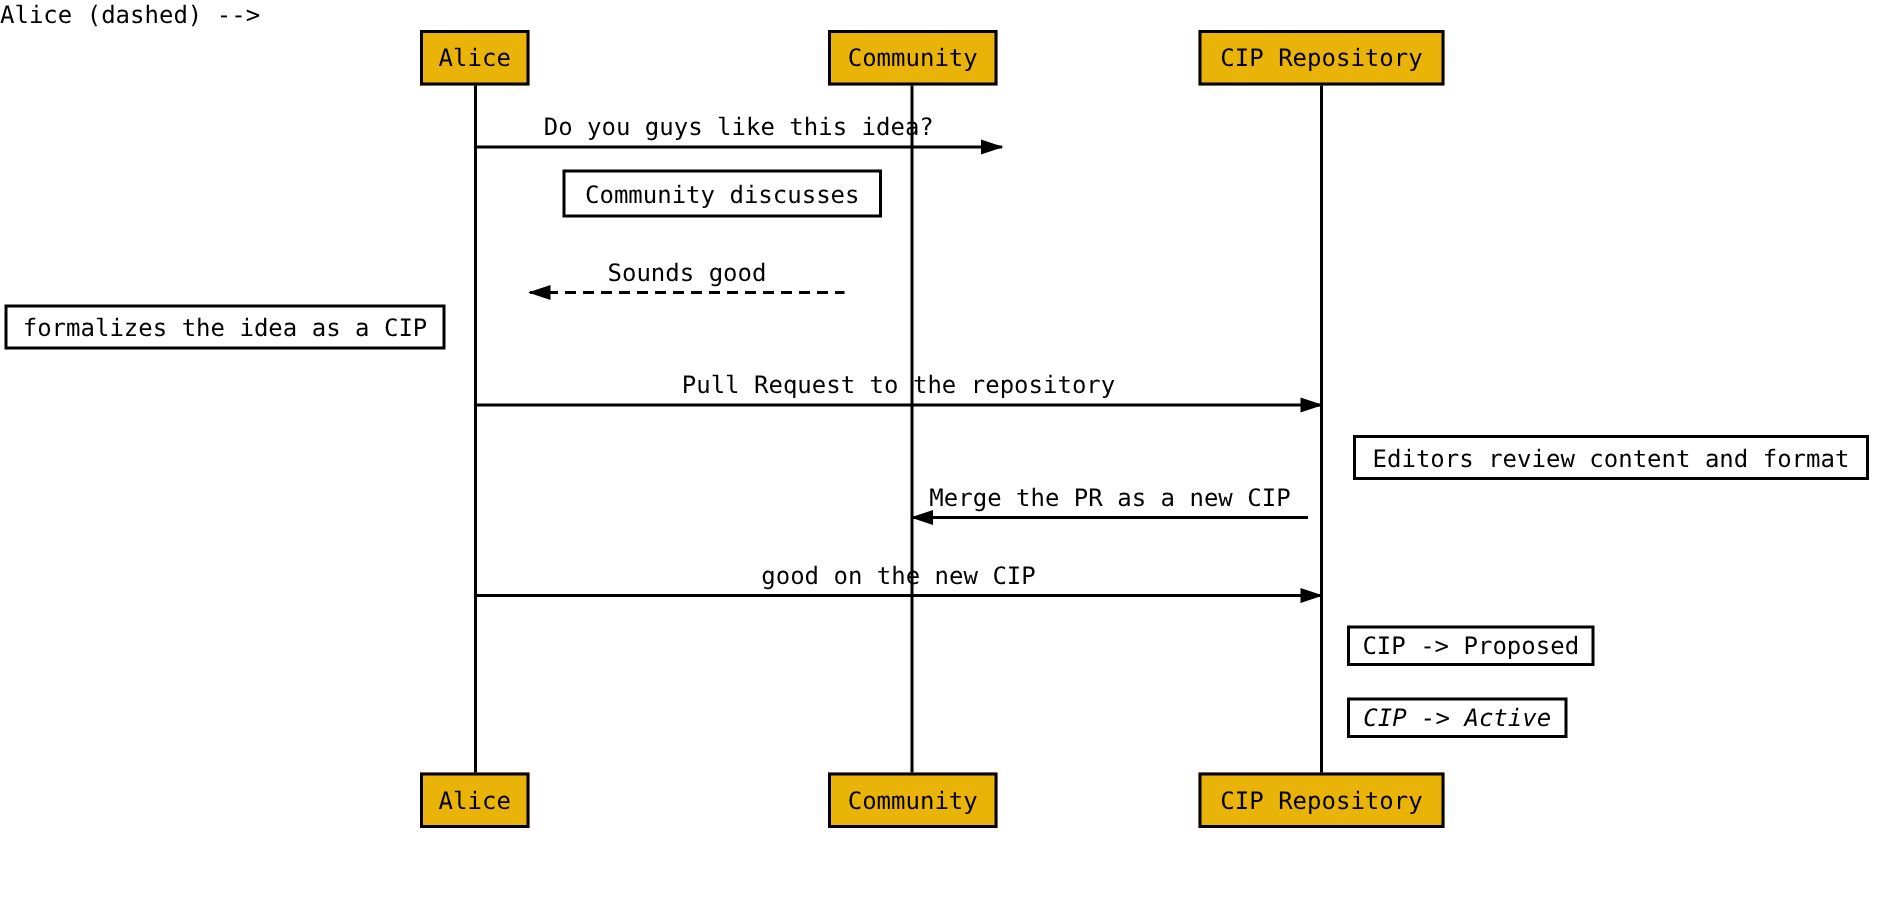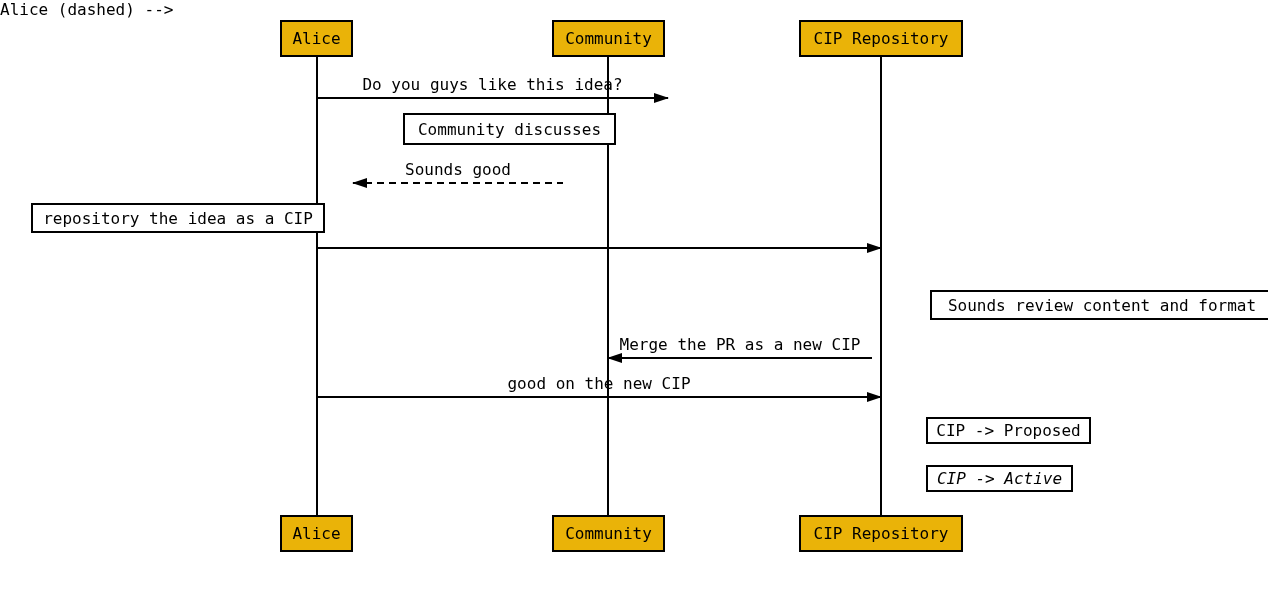--- a/index.html
+++ b/index.html
@@ -32,21 +32,20 @@
     white-space: nowrap;
   }
   .note {
     position: absolute;
     border: 2px solid #000000;
     background: #ffffff;
     display: flex;
     align-items: center;
     justify-content: center;
     white-space: nowrap;
-    margin-left: 28px;
   }
   .message { position: absolute; }
   .msg-label {
     height: 19px;
     line-height: 19px;
     text-align: center;
     white-space: nowrap;
     margin-bottom: 3px;
   }
   .msg-line {
@@ -106,46 +105,47 @@
       <span class="head-right"></span>
     </div>
   </div>
 
   
   <div class="note" style="left:375px; top:113px; width:213px; height:32px;">
     <span>Community discusses</span>
   </div>
 
    Alice (dashed) --&gt;
-  <div class="message" style="left:317px; top:160px; width:246px;padding-left:36px;">
+  <div class="message" style="left:317px; top:172px; width:246px;padding-left:36px;">
     <div class="msg-label">Sounds good</div>
     <div class="msg-line dashed">
       <span class="head-left"></span>
     </div>
   </div>
 
   
   <div class="note" style="left:3px; top:203px; width:294px; height:30px;">
-    <span>repository the idea as a CIP</span>
+    <span>formalizes the idea as a CIP</span>
   </div>
 
   
   <div class="message" style="left:317px; top:247px; width:564px;">
+    <div class="msg-label">Pull Request to the repository</div>
     <div class="msg-line">
       <span class="head-right"></span>
     </div>
   </div>
 
   
   <div class="note" style="left:902px; top:290px; width:344px; height:30px;">
-    <span>Sounds review content and format</span>
+    <span>Editors review content and format</span>
   </div>
 
   
-  <div class="message" style="left:608px; top:335px; width:264px;">
+  <div class="message" style="left:608px; top:322px; width:264px;">
     <div class="msg-label">Merge the PR as a new CIP</div>
     <div class="msg-line">
       <span class="head-left"></span>
     </div>
   </div>
 
   
   <div class="message" style="left:317px; top:374px; width:564px;">
     <div class="msg-label">good on the new CIP</div>
     <div class="msg-line">

